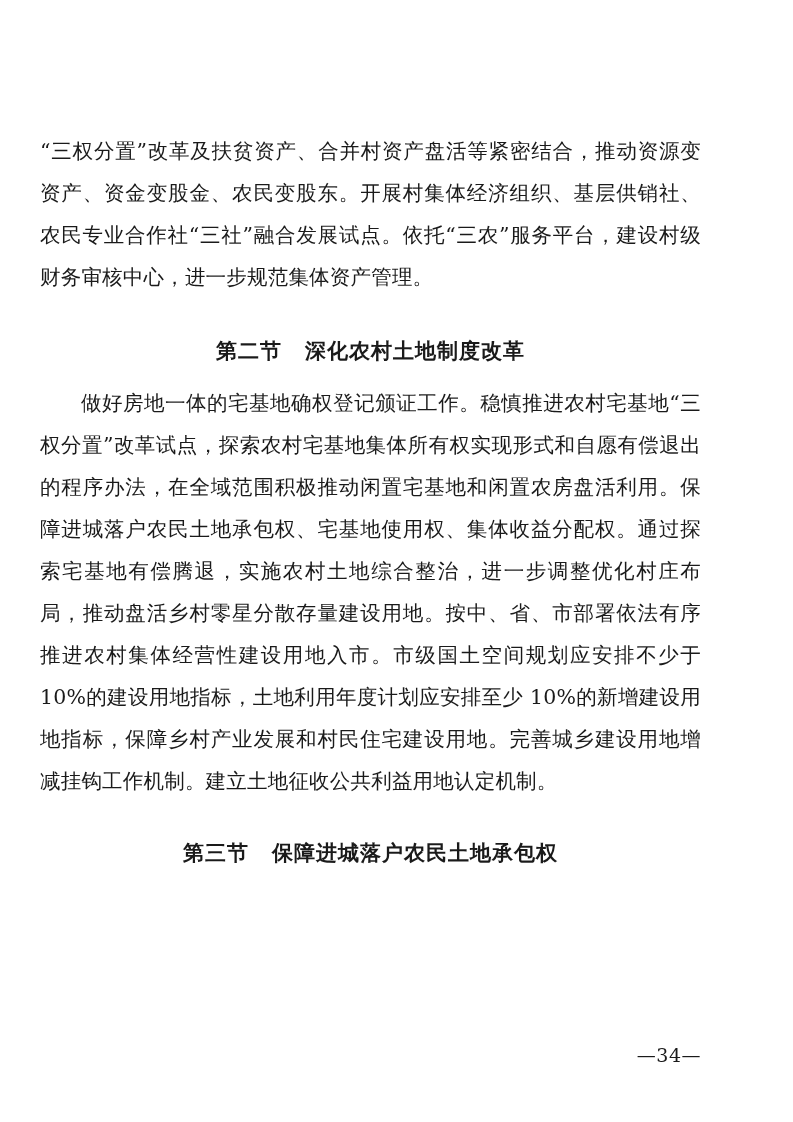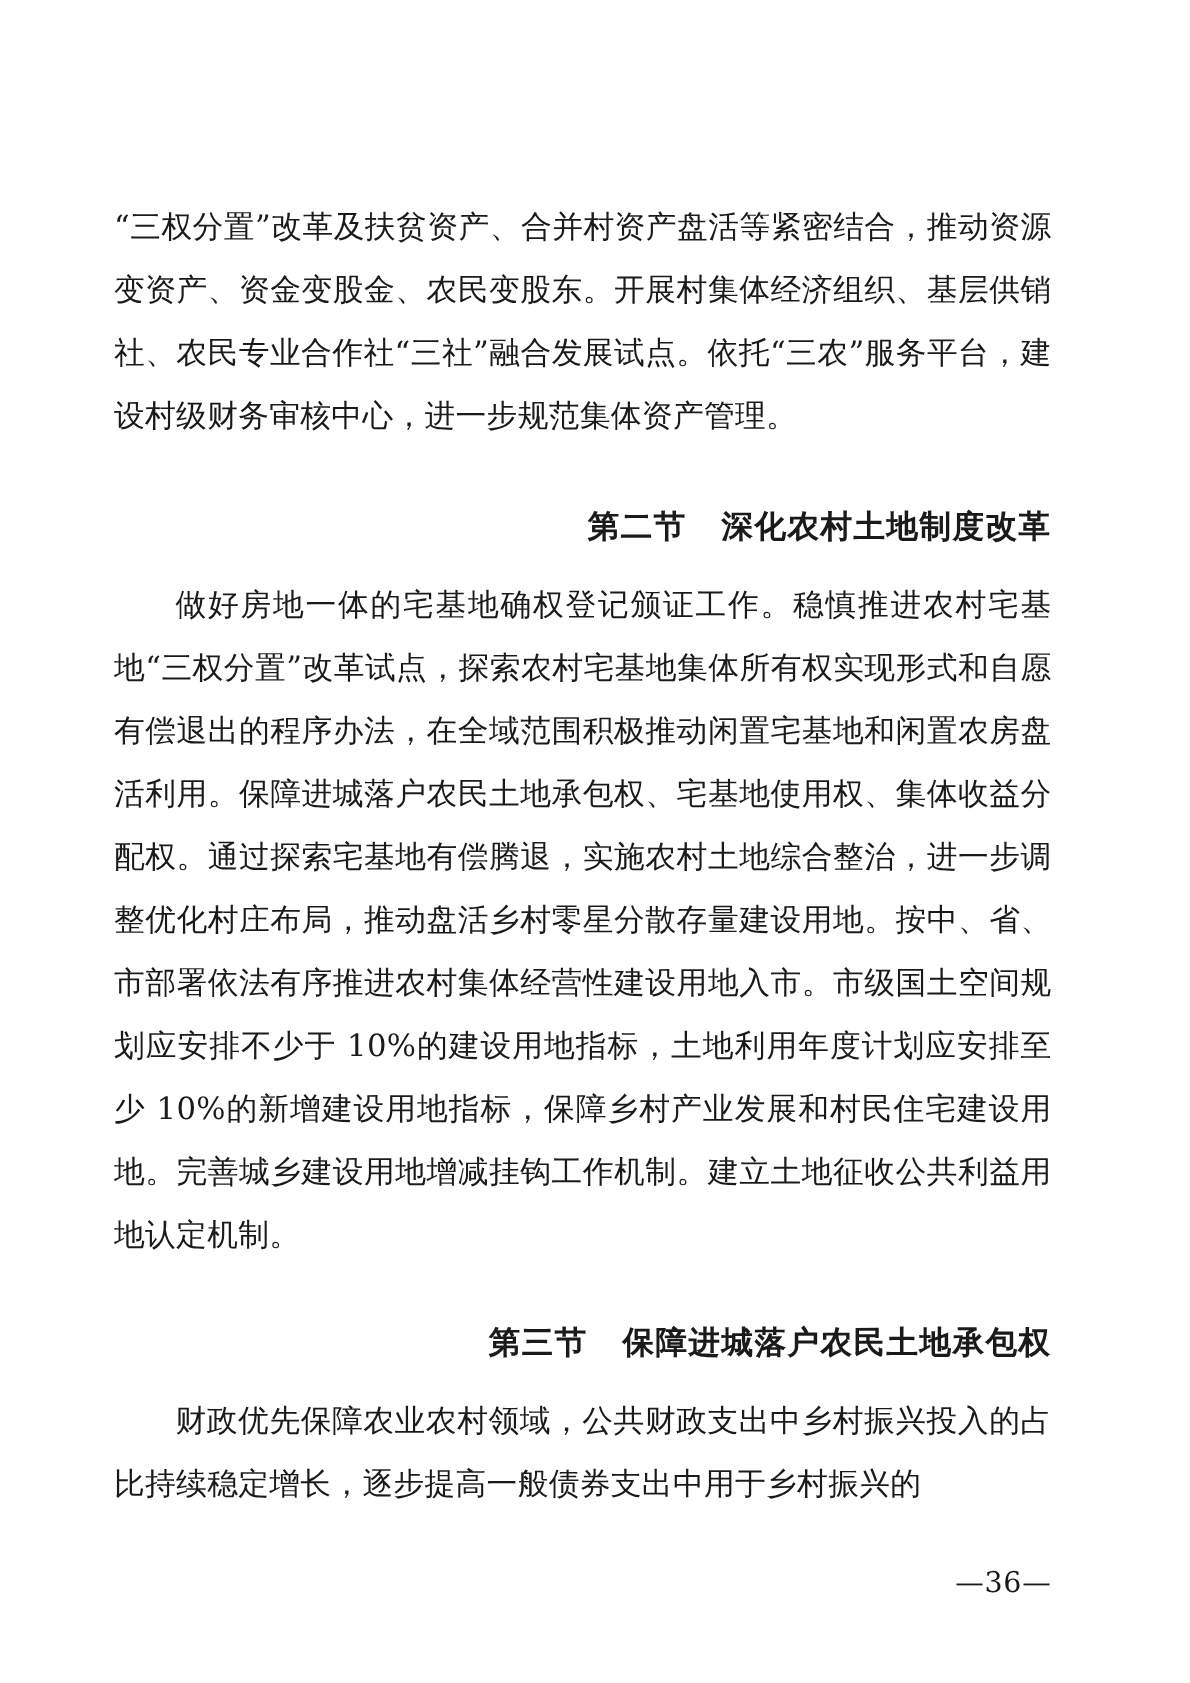--- a/index.html
+++ b/index.html
@@ -12,39 +12,39 @@
     background: #ffffff;
     font-family: "DejaVu Serif", "Liberation Serif", serif;
     color: #1a1a1a;
     overflow: hidden;
   }
   .page {
     position: relative;
     width: 793px;
     height: 1122px;
     box-sizing: border-box;
-    padding: 130px 92px 60px 76px;
+    padding: 130px 92px 60px 40px;
   }
   .para {
     font-size: 20.5px;
     line-height: 42px;
     text-align: justify;
     text-justify: inter-ideograph;
     letter-spacing: 0.2px;
     margin: 0 0 0 0;
   }
   .para.indent {
     text-indent: 2em;
   }
   .section-heading {
     font-size: 21px;
     line-height: 42px;
     font-weight: bold;
     font-family: "DejaVu Sans", "Liberation Sans", sans-serif;
-    text-align: right;
+    text-align: center;
     margin: 16px 0 10px 0;
     letter-spacing: 1px;
   }
   .section-heading .gap {
     display: inline-block;
     width: 1.1em;
   }
   .block-gap-1 { height: 16px; }
   .block-gap-2 { height: 14px; }
   .page-number {
@@ -70,17 +70,16 @@
   </h2>
 
   <p class="para indent">做好房地一体的宅基地确权登记颁证工作。稳慎推进农村宅基地“三权分置”改革试点，探索农村宅基地集体所有权实现形式和自愿有偿退出的程序办法，在全域范围积极推动闲置宅基地和闲置农房盘活利用。保障进城落户农民土地承包权、宅基地使用权、集体收益分配权。通过探索宅基地有偿腾退，实施农村土地综合整治，进一步调整优化村庄布局，推动盘活乡村零星分散存量建设用地。按中、省、市部署依法有序推进农村集体经营性建设用地入市。市级国土空间规划应安排不少于 10%的建设用地指标，土地利用年度计划应安排至少 10%的新增建设用地指标，保障乡村产业发展和村民住宅建设用地。完善城乡建设用地增减挂钩工作机制。建立土地征收公共利益用地认定机制。</p>
 
   <div class="block-gap-2"></div>
 
   <h2 class="section-heading">
     <span>第三节</span><span class="gap"></span><span>保障进城落户农民土地承包权</span>
   </h2>
 
-  <p class="para indent">财政优先保障农业农村领域，公共财政支出中乡村振兴投入的占比持续稳定增长，逐步提高一般债券支出中用于乡村振兴的</p>
 
-  <div class="page-number">—36—</div>
+  <div class="page-number">—34—</div>
 
 </div>
 
 </body></html>

